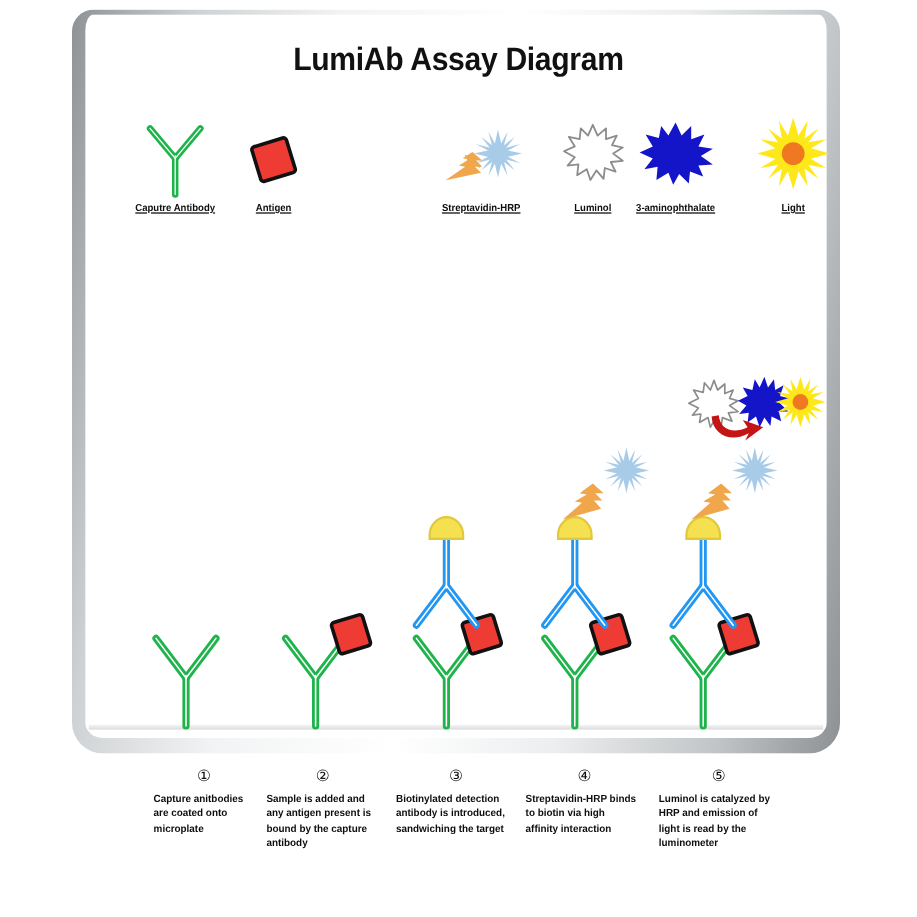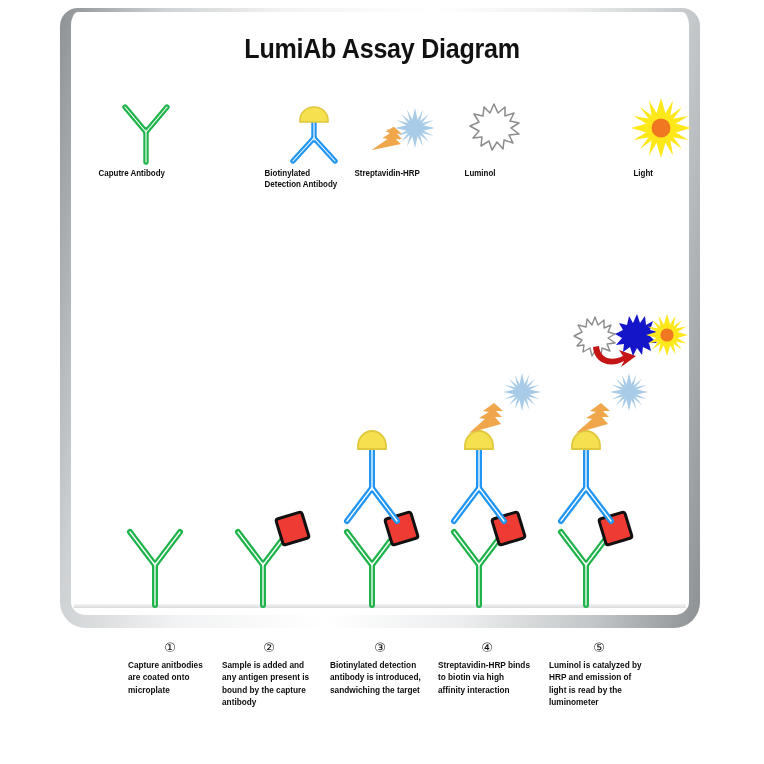--- a/index.html
+++ b/index.html
@@ -44,21 +44,21 @@
     position:absolute;left:0;top:34px;width:764px;
     text-align:center;
     font-size:27px;font-weight:bold;
     font-family:"Liberation Sans","DejaVu Sans",sans-serif;
     letter-spacing:-0.3px;
     color:#111111;
     transform:scaleX(0.93);
   }
 
   
-  .legend-item{position:absolute;}
+  .legend-item{position:absolute;text-align:center;text-decoration:underline;}
   .legend-icon{position:relative;height:72px;}
   .legend-label{
     font-size:8.4px;font-weight:bold;color:#0d0d0d;
     line-height:11px;
     transform:scaleX(0.95);
   }
 
   
   .step{position:absolute;text-align:left;}
   .step-num{
@@ -98,40 +98,29 @@
         <g stroke="#ffffff" stroke-width="1.1" fill="none" stroke-linecap="round">
           <path d="M50,66 L50,34"></path>
             <path d="M50,36 L29,11"></path>
             <path d="M50,36 L71,11"></path>
         </g>
       </svg>
     </div>
     <div class="legend-label">Caputre Antibody</div>
   </div>
 
-
-  <div class="legend-item" style="left:262px;top:96px;width:104px;">
-    <div class="legend-icon">
-      <svg width="104" height="72" viewBox="0 0 104 72">
-        <g stroke="#2196f3" stroke-width="5.4" fill="none" stroke-linecap="round">
-          <path d="M52,14 L52,44"></path>
-            <path d="M52,42 L31,65"></path>
-            <path d="M52,42 L73,65"></path>
-        </g>
-        <g stroke="#ffffff" stroke-width="1.1" fill="none" stroke-linecap="round">
-          <path d="M52,14 L52,44"></path>
-            <path d="M52,42 L31,65"></path>
-            <path d="M52,42 L73,65"></path>
-        </g>
-        <path d="M38,24 A14,13 0 0 1 66,24 L66,26 L38,26 Z" fill="#f5e050" stroke="#e0c83c" stroke-width="1.6"></path>
-      </svg>
-    </div>
-    <div class="legend-label">Biotinylated</div>
-    <div class="legend-label">Detection Antibody</div>
-  </div>
+  <div class="legend-item" style="left:180px;top:96px;width:96px;">
+    <div class="legend-icon">
+      <svg width="96" height="72" viewBox="0 0 96 72">
+        <rect x="33" y="22" width="30" height="30" rx="2.5" fill="#ee3b33" stroke="#111111" stroke-width="3" transform="rotate(-17 48 37)"></rect>
+      </svg>
+    </div>
+    <div class="legend-label">Antigen</div>
+  </div>
+
 
   <div class="legend-item" style="left:352px;top:96px;width:98px;">
     <div class="legend-icon">
       <svg width="98" height="72" viewBox="0 0 98 72">
         <g fill="#a8cbe8">
           <g transform="translate(63,32)">
             <g id="lg-hrpstar">
               <path d="M0,-20 L3.2,-6 L0,0 L-3.2,-6 Z"></path>
                 <path d="M0,20 L3.2,6 L0,0 L-3.2,6 Z"></path>
               <path d="M-20,0 L-6,3.2 L0,0 L-6,-3.2 Z"></path>
@@ -161,20 +150,28 @@
 
   <div class="legend-item" style="left:463px;top:96px;width:62px;">
     <div class="legend-icon">
       <svg width="62" height="72" viewBox="0 0 62 72">
         <path d="M31,8 L35,17 L42,11 L42,20 L51,17 L47,25 L56,27 L48,32 L56,38 L46,39 L50,47 L41,44 L40,53 L34,46 L29,54 L26,45 L18,50 L19,41 L10,42 L16,35 L7,30 L16,26 L11,18 L20,20 L21,11 L27,17 Z" fill="#ffffff" stroke="#8c8c8c" stroke-width="1.5" stroke-linejoin="round"></path>
       </svg>
     </div>
     <div class="legend-label">Luminol</div>
   </div>
 
+  <div class="legend-item" style="left:518px;top:96px;width:90px;">
+    <div class="legend-icon">
+      <svg width="90" height="72" viewBox="0 0 90 72">
+        <path d="M45,6 L50,17 L58,9 L58,20 L69,16 L64,26 L76,28 L66,34 L76,41 L64,42 L68,51 L57,47 L56,57 L48,49 L43,58 L39,48 L29,54 L30,43 L19,45 L26,36 L15,31 L26,26 L20,16 L31,19 L33,9 L39,17 Z" fill="#1414c8"></path>
+      </svg>
+    </div>
+    <div class="legend-label">3-aminophthalate</div>
+  </div>
 
   <div class="legend-item" style="left:632px;top:96px;width:58px;">
     <div class="legend-icon">
       <svg width="58" height="72" viewBox="0 0 58 72">
         <g transform="translate(29,32)">
           <g fill="#ffe81a">
             <path d="M0,-30 L5,-13 L-5,-13 Z"></path>
             <path d="M0,30 L5,13 L-5,13 Z"></path>
             <path d="M-30,0 L-13,5 L-13,-5 Z"></path>
             <path d="M30,0 L13,5 L13,-5 Z"></path>

